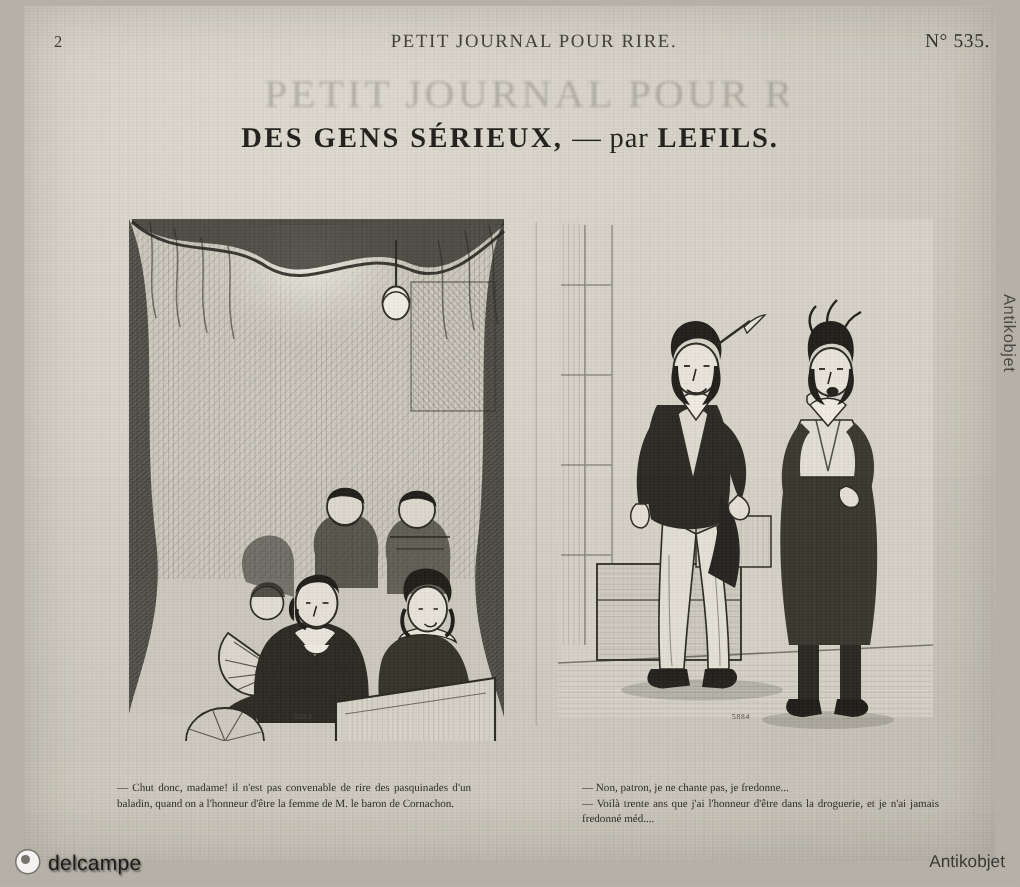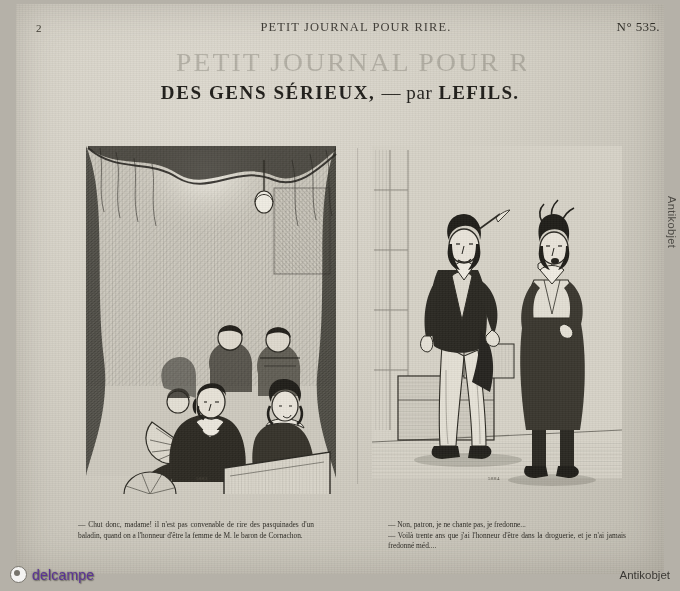--- a/index.html
+++ b/index.html
@@ -171,21 +171,21 @@
     content: "";
     position: absolute;
     left: 3.4px; top: 3.4px;
     width: 6px; height: 6px;
     background: #6d6a63;
     border-radius: 50%;
   }
   .wm-delcampe .txt {
     font-family: "Liberation Sans", sans-serif;
     font-size: 14px;
-    color: #4c1d95;
+    color: #000000;
     text-shadow: 0 0 2px rgba(80,76,70,0.9), 1px 1px 1px rgba(60,58,52,0.6);
     letter-spacing: 0.2px;
   }
   .wm-right {
     position: absolute;
     right: 10px; bottom: 10px;
     font-family: "Liberation Sans", sans-serif;
     font-size: 11.5px;
     color: #2e2c28;
     opacity: 0.9;

